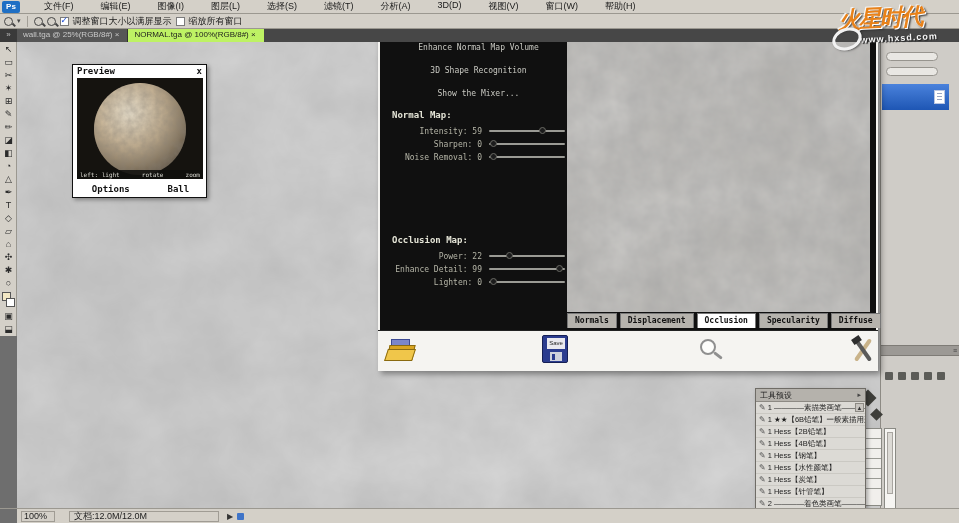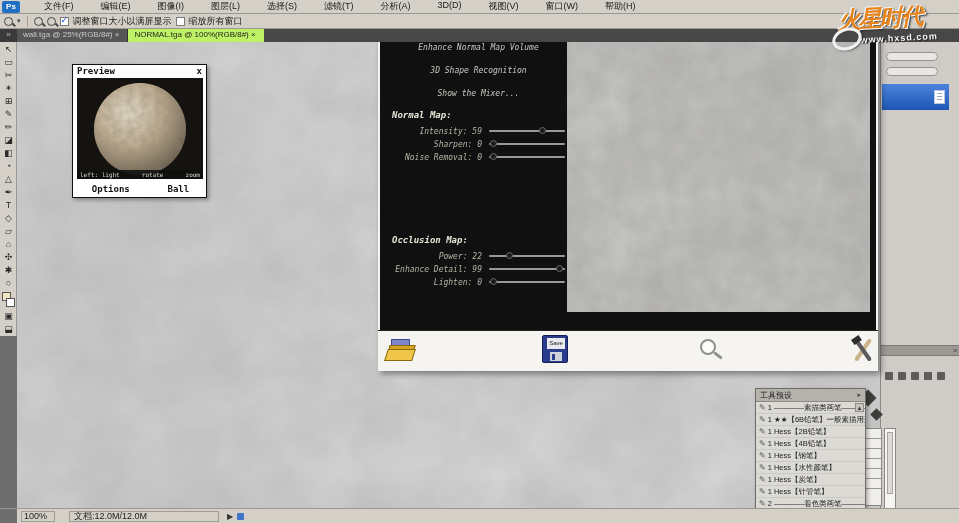--- a/index.html
+++ b/index.html
@@ -64,21 +64,21 @@
   .preview-btns { position:absolute; left:0; top:116px; width:135px; height:16px; display:flex; justify-content:space-around; align-items:center; }
   .preview-btn { font-size:9px; font-weight:bold; color:#111; }
 
   
   .cb-dialog { left:378px; top:0; width:500px; height:371px; background:#f5f4f1; z-index:15; box-shadow:3px 3px 6px rgba(0,0,0,.4); }
   .cb-titlebar { height:10px; display:flex; align-items:flex-end; font-family:"DejaVu Sans Mono",monospace;
                  font-size:9px; color:#111; padding:0 6px; position:relative; }
   .cb-title { position:absolute; left:8px; top:-2px; font-weight:bold; }
   .cb-subtitle { position:absolute; left:140px; top:-2px; }
   .cb-close { position:absolute; right:4px; top:-2px; font-weight:bold; }
-  .cb-body { position:absolute; left:2px; top:10px; width:496px; height:320px; background:#101010;font-style:italic; }
+  .cb-body { position:absolute; left:2px; top:10px; width:496px; height:320px; background:#101010; }
   .cb-left { position:absolute; left:10px; top:0; width:177px; height:320px; font-family:"DejaVu Sans Mono",monospace; }
   .cb-action { position:absolute; width:177px; text-align:center; font-size:8px; color:#c9c9c2; white-space:nowrap; }
   .cb-heading { position:absolute; left:2px; font-size:9px; font-weight:bold; color:#e4e4d6; }
   .cb-slider-row { position:absolute; left:0; width:177px; height:12px; display:flex; align-items:center; }
   .cb-slider-label { width:92px; text-align:right; font-size:8px; color:#b4b4a6; white-space:nowrap; }
   .cb-track { position:relative; width:76px; height:2px; background:#9a9a94; margin-left:7px; border-radius:1px; }
   .cb-thumb { position:absolute; top:-3px; width:7px; height:7px; border-radius:50%; background:#1c1c1c;
               border:1px solid #6a6a64; left:calc((100% - 7px) * var(--pct) / 100); }
   .cb-texture { position:absolute; left:187px; top:0; width:303px; height:302px; }
   .cb-tabs { position:absolute; left:187px; top:303px; width:303px; height:15px; display:flex; gap:3px; }
@@ -344,20 +344,28 @@
         <filter id="occn2">
             <feTurbulence type="fractalNoise" baseFrequency="0.012" numOctaves="4" seed="3"></feTurbulence>
           <feColorMatrix type="matrix" values="0 0 0 0 0.9  0 0 0 0 0.9  0 0 0 0 0.9  0 0 0 0.45 0"></feColorMatrix>
           </filter>
       </defs>
       <rect width="303" height="302" fill="#b2b0ac"></rect>
       <rect width="303" height="302" filter="url(#occn2)"></rect>
       <rect width="303" height="302" filter="url(#occn1)"></rect>
     </svg>
 
+    <div class="cb-tabs">
+
+    <div class="cb-tab">Normals</div>
+        <div class="cb-tab">Displacement</div>
+        <div class="cb-tab active">Occlusion</div>
+        <div class="cb-tab">Specularity</div>
+        <div class="cb-tab">Diffuse</div>
+      </div>
   </div>
 
   <div class="cb-footer">
     <div class="icon-folder">
       <i class="folder-papers"></i>
         <i class="folder-back"></i>
         <i class="folder-front"></i>
     </div>
     <div class="icon-floppy">
       <div class="floppy-label">Save</div>

